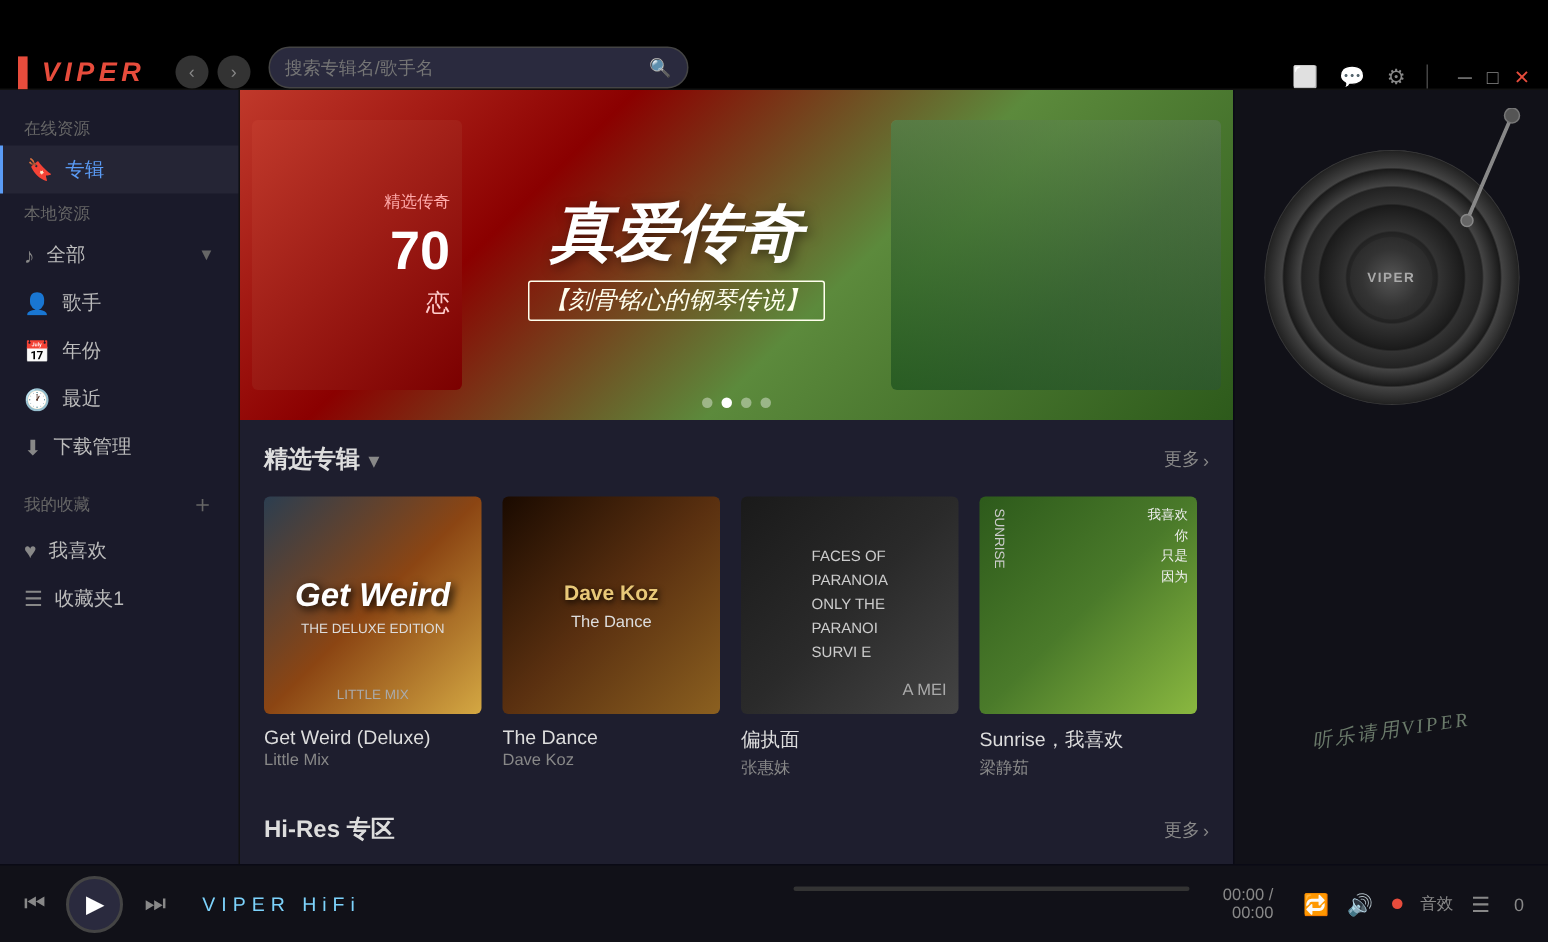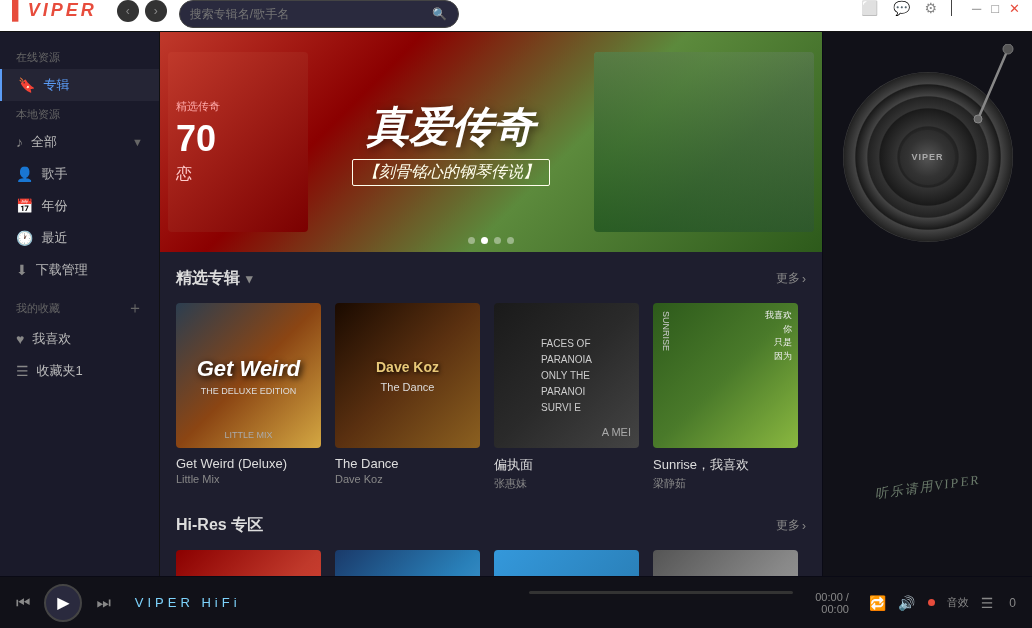--- a/index.html
+++ b/index.html
@@ -9,24 +9,24 @@
       background: #1a1a2e;
       font-family: 'Microsoft YaHei', 'PingFang SC', Arial, sans-serif;
       color: #ccc;
       overflow: hidden;
       display: flex;
       flex-direction: column;
     }
 
     
     .titlebar {
-      height: 32px;
-      background: #ffffff;
-      display: flex;
-      align-items: flex-start;
+      height: 60px;
+      background: #000000;
+      display: flex;
+      align-items: flex-end;
       padding: 0 12px;
       flex-shrink: 0;
       border-bottom: 1px solid #111;
     }
     .logo {
       color: #fff;
       font-weight: bold;
       font-size: 18px;
       letter-spacing: 3px;
       margin-right: 20px;
@@ -172,21 +172,21 @@
       align-items: center;
     }
     .banner-left-card {
       width: 140px;
       height: 180px;
       background: linear-gradient(135deg, #c0392b, #7b0000);
       margin-left: 8px;
       border-radius: 4px;
       display: flex;
       flex-direction: column;
-      align-items: flex-start;
+      align-items: flex-end;
       justify-content: center;
       color: #fff;
       font-size: 12px;
       padding: 8px;
       flex-shrink: 0;
     }
     .banner-left-card .big-num {
       font-size: 32px;
       font-weight: bold;
       color: #fff;

